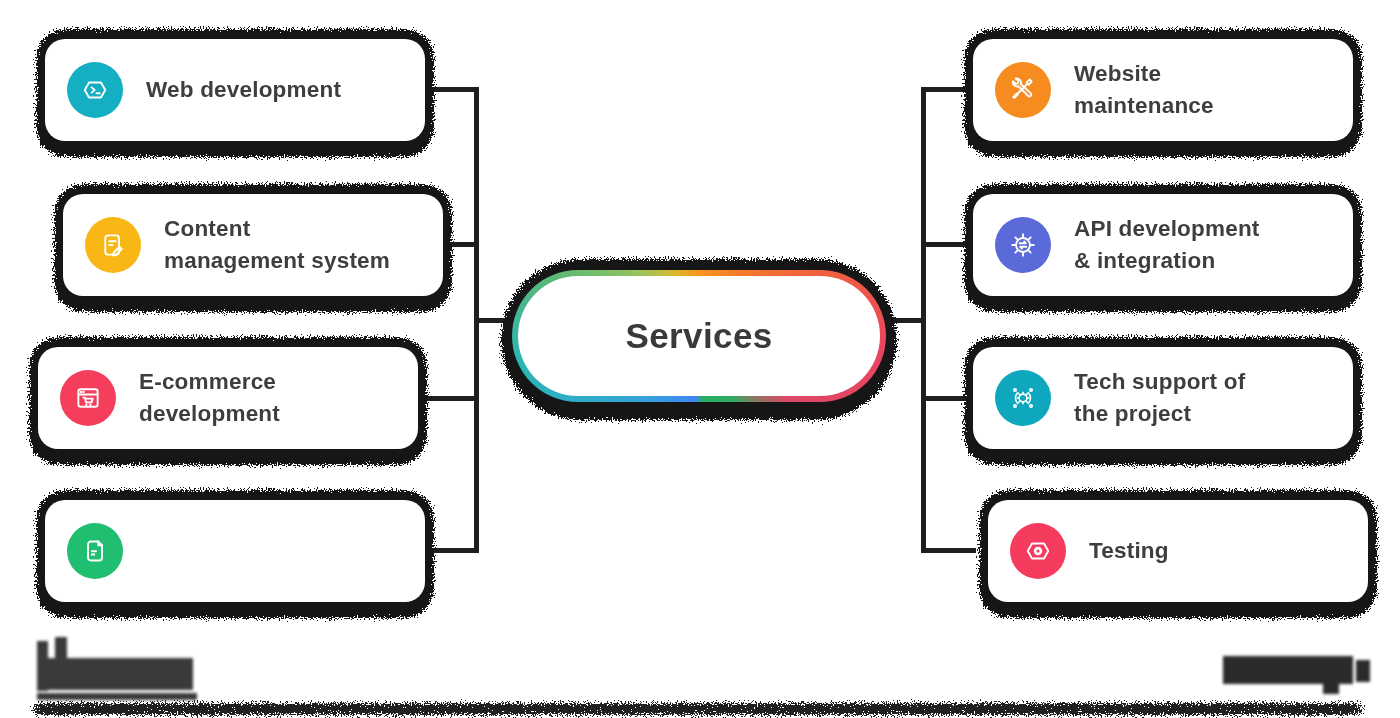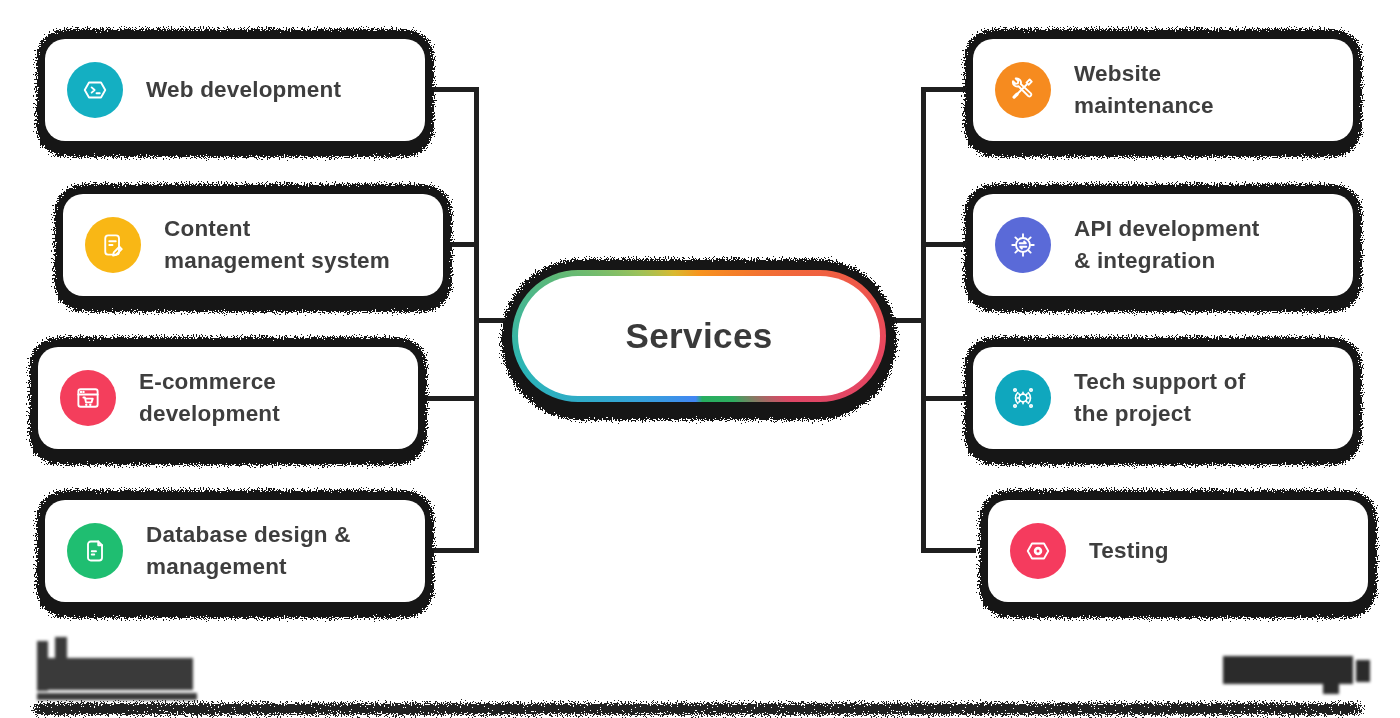--- a/index.html
+++ b/index.html
@@ -139,24 +139,20 @@
   <div class="node" style="left:45px;top:500px;">
     <div class="sp sp-card"></div>
     <div class="card">
       <div class="icon-circle" style="background: rgb(31, 190, 113);">
         <svg width="30" height="30" viewBox="0 0 24 24" fill="none" stroke="#ffffff" stroke-width="1.5" stroke-linecap="round" stroke-linejoin="round">
           <path d="M14.6 4.4H8.6a2.2 2.2 0 0 0-2.2 2.2v10.8a2.2 2.2 0 0 0 2.2 2.2h6.8a2.2 2.2 0 0 0 2.2-2.2V7.4z"></path>
           <path d="M14.6 4.4v3h3"></path>
           <path d="M9.4 12.2h3.4M9.4 14.8h2"></path>
         </svg>
       </div>
-      <div class="card-label">
-        <span>Database design &amp;</span>
-        <span>management</span>
-      </div>
     </div>
   </div>
 
   <div class="node" style="left:973px;top:39px;">
     <div class="sp sp-card"></div>
     <div class="card">
       <div class="icon-circle" style="background: rgb(246, 139, 31);">
         <svg width="30" height="30" viewBox="0 0 24 24" fill="none" stroke="#ffffff" stroke-width="1.5" stroke-linecap="round" stroke-linejoin="round">
           <path d="M10.2 7.2a3.4 3.4 0 0 0-4-4.4l2 2-.3 1.9-1.9.3-2-2a3.4 3.4 0 0 0 4.4 4l7.8 7.8a1.5 1.5 0 0 0 2.1-2.1z"></path>
           <path d="M17.3 3.6 19 5.3l-2.5 2.5-1.7-1.7z"></path>

